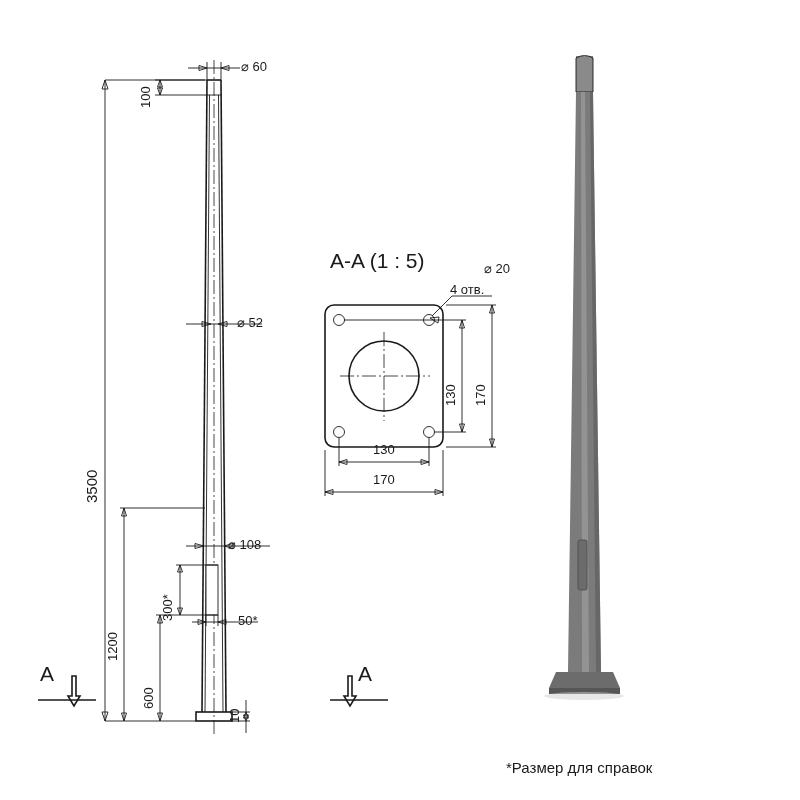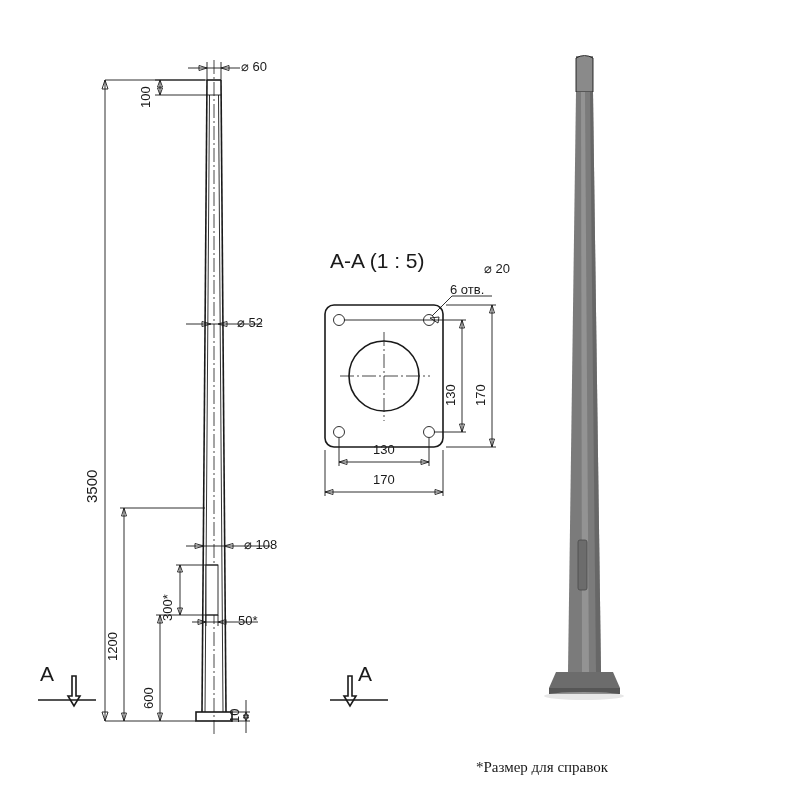--- a/index.html
+++ b/index.html
@@ -239,45 +239,45 @@
   </svg>
 
   <div class="lbl" style="left:241px; top:60px;">⌀ 60</div>
 
   <div class="lbl rot90" style="left:152px; top:95px;">100</div>
 
   <div class="lbl" style="left:237px; top:316px;">⌀ 52</div>
 
   <div class="lbl rot90 med" style="left:99px; top:488px;">3500</div>
 
-  <div class="lbl" style="left:244px; top:538px;">⌀ 108</div>
+  <div class="lbl" style="left:228px; top:538px;">⌀ 108</div>
 
   <div class="lbl rot90" style="left:174px; top:608px;">300*</div>
 
   <div class="lbl rot90" style="left:119px; top:648px;">1200</div>
 
   <div class="lbl rot90" style="left:155px; top:696px;">600</div>
 
   <div class="lbl" style="left:238px; top:614px;">50*</div>
 
   <div class="lbl rot90" style="left:241px; top:710px;">10</div>
 
   <div class="lbl big" style="left:40px; top:663px;">A</div>
 
   <div class="lbl big" style="left:358px; top:663px;">A</div>
 
   <div class="lbl big" style="left:330px; top:250px;">A-A (1 : 5)</div>
 
   <div class="lbl" style="left:484px; top:262px;">⌀ 20</div>
 
-  <div class="lbl" style="left:450px; top:283px;">6 отв.</div>
+  <div class="lbl" style="left:450px; top:283px;">4 отв.</div>
 
   <div class="lbl rot90" style="left:457px; top:393px;">130</div>
 
   <div class="lbl rot90" style="left:487px; top:393px;">170</div>
 
   <div class="lbl" style="left:373px; top:443px;">130</div>
 
   <div class="lbl" style="left:373px; top:473px;">170</div>
 
-  <div class="lbl med" style="left:476px; top:760px;font-family:Liberation Serif, serif;">*Размер для справок</div>
+  <div class="lbl med" style="left:506px; top:760px;">*Размер для справок</div>
 
 </div>
 
 </body></html>

